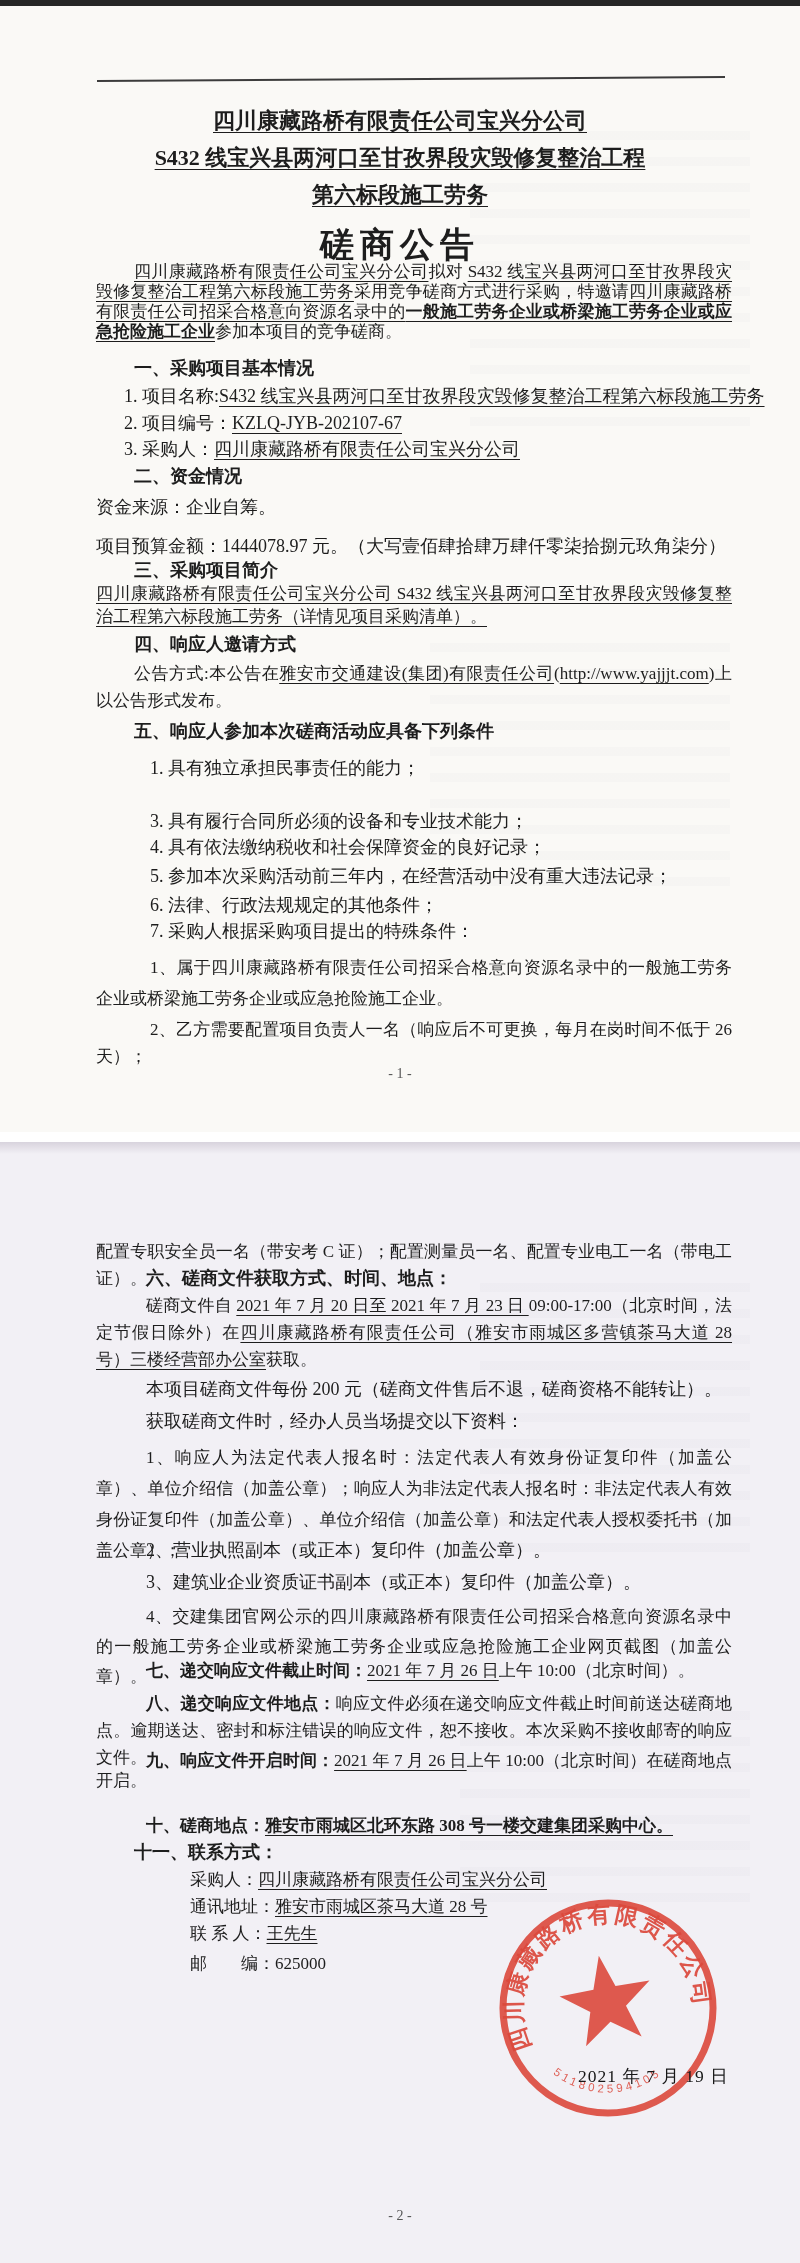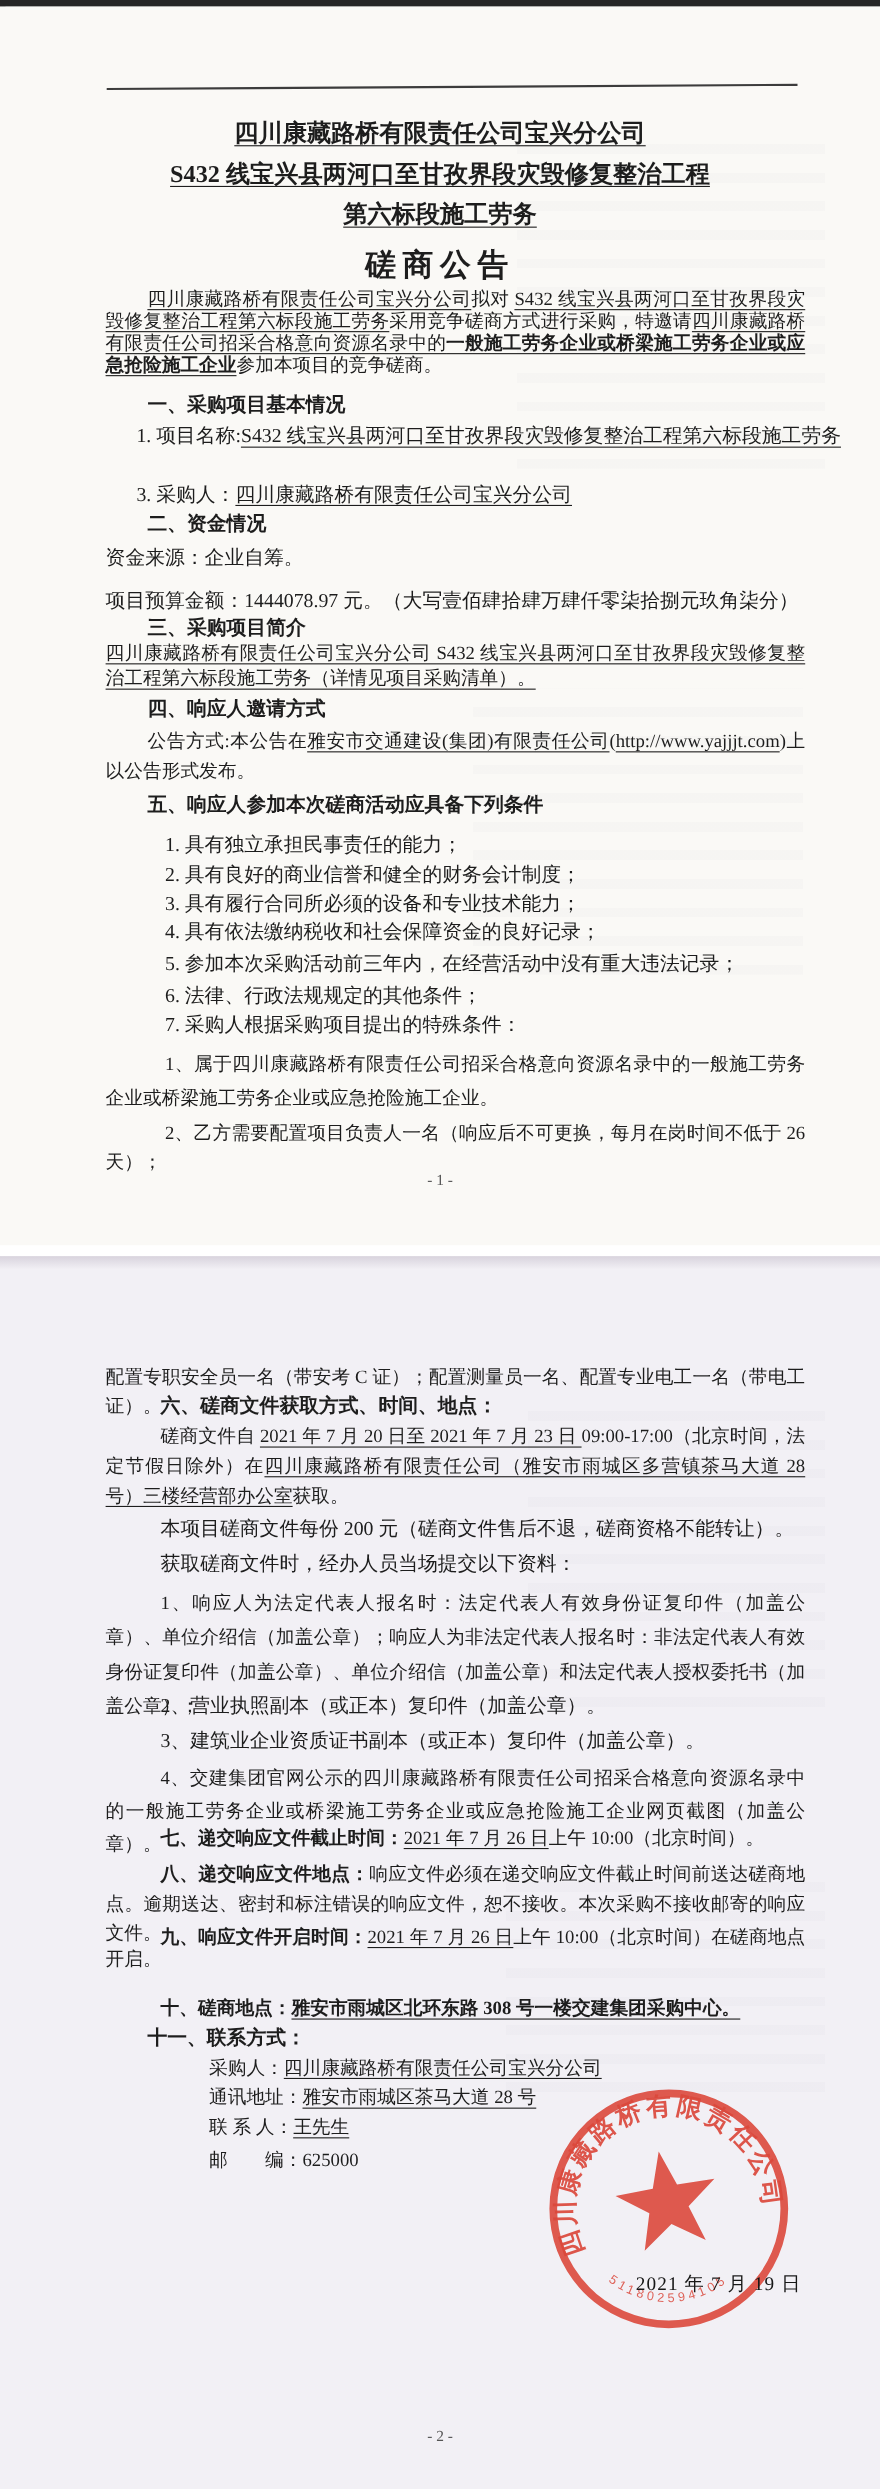--- a/index.html
+++ b/index.html
@@ -19,21 +19,21 @@
   .blk{position:absolute;left:96px;width:636px;font-size:17px;text-align:justify;}
   .line{position:absolute;left:96px;width:636px;font-size:18px;white-space:nowrap;}
   .lh23{line-height:23px;} .lh24{line-height:20px;} .lh27{line-height:27px;}
   .lh30{line-height:30px;} .lh31{line-height:31px;}
   .b{font-weight:bold;}
   .u{text-decoration:underline;text-underline-offset:4px;text-decoration-thickness:1.2px;}
   .h{font-weight:bold;}
   .center{left:0;width:800px;text-align:center;}
   .title-rule{position:absolute;left:97px;top:72px;width:628px;height:2px;background:#3c3c3c;transform:rotate(-0.35deg);}
   .doc-title{font-size:22px;font-weight:bold;line-height:37px;}
-  .notice-type{font-size:28px;font-weight:bold;letter-spacing:6px;}
+  .notice-type{font-size:34px;font-weight:bold;letter-spacing:6px;}
   .ind38{text-indent:38px;} .ind50{text-indent:50px;} .ind54{text-indent:54px;}
   .pl28{padding-left:28px;} .pl38{padding-left:38px;} .pl54{padding-left:54px;}
   .footer{position:absolute;font-size:14px;color:#555;}
   .contact-row{position:absolute;left:190px;width:520px;font-size:17px;white-space:nowrap;}
   .ghost{position:absolute;opacity:.55;pointer-events:none;
     background:repeating-linear-gradient(0deg,rgba(110,110,135,.05) 0 9px,transparent 9px 26px);}
   .seal-wrap{position:absolute;left:490px;top:748px;width:236px;height:236px;opacity:.92;}
   .seal-date{position:absolute;left:578px;top:922px;width:210px;font-size:17.5px;color:#171717;letter-spacing:1px;}
 </style>
 </head>
@@ -53,36 +53,36 @@
     <div class="doc-title"><span class="u">第六标段施工劳务</span></div>
   </div>
 
   <div class="abs center notice-type" style="top:216px;">磋商公告</div>
 
   <div class="blk lh24 ind38" style="top:256px;"><span class="u">四川康藏路桥有限责任公司宝兴分公司</span><span>拟对 </span><span class="u">S432 线宝兴县两河口至甘孜界段灾毁修复整治工程第六标段施工劳务</span><span>采用竞争磋商方式进行采购，特邀请</span><span class="u">四川康藏路桥有限责任公司招采合格意向资源名录中的</span><span class="b u">一般施工劳务企业或桥梁施工劳务企业或应急抢险施工企业</span><span>参加本项目的竞争磋商。</span></div>
 
   <div class="line h pl38" style="top:350px;">一、采购项目基本情况</div>
 
   <div class="line pl28" style="top:378px;"><span>1. 项目名称:</span><span class="u">S432 线宝兴县两河口至甘孜界段灾毁修复整治工程第六标段施工劳务</span></div>
+  <div class="line pl28" style="top:405px;"><span>2. 项目编号：</span><span class="u">KZLQ-JYB-202107-67</span></div>
   <div class="line pl28" style="top:431px;"><span>3. 采购人：</span><span class="u">四川康藏路桥有限责任公司宝兴分公司</span></div>
 
   <div class="line h pl38" style="top:458px;">二、资金情况</div>
   <div class="line" style="top:489px;">资金来源：企业自筹。</div>
   <div class="line" style="top:528px;">项目预算金额：1444078.97 元。（大写壹佰肆拾肆万肆仟零柒拾捌元玖角柒分）</div>
 
   <div class="line h pl38" style="top:552px;">三、采购项目简介</div>
   <div class="blk lh23" style="top:576px;"><span class="u">四川康藏路桥有限责任公司宝兴分公司 S432 线宝兴县两河口至甘孜界段灾毁修复整治工程第六标段施工劳务（详情见项目采购清单）。</span></div>
 
   <div class="line h pl38" style="top:626px;">四、响应人邀请方式</div>
   <div class="blk lh27 ind38" style="top:654px;"><span>公告方式:本公告在</span><span class="u">雅安市交通建设(集团)有限责任公司</span><span>(</span><span class="u">http://www.yajjjt.com</span><span>)上以公告形式发布。</span></div>
 
   <div class="line h pl38" style="top:713px;">五、响应人参加本次磋商活动应具备下列条件</div>
 
   <div class="line pl54" style="top:750px;">1. 具有独立承担民事责任的能力；</div>
-  <div class="line pl54" style="top:777px;">2. 具有良好的商业信誉和健全的财务会计制度；</div>
   <div class="line pl54" style="top:803px;">3. 具有履行合同所必须的设备和专业技术能力；</div>
   <div class="line pl54" style="top:829px;">4. 具有依法缴纳税收和社会保障资金的良好记录；</div>
   <div class="line pl54" style="top:858px;">5. 参加本次采购活动前三年内，在经营活动中没有重大违法记录；</div>
   <div class="line pl54" style="top:887px;">6. 法律、行政法规规定的其他条件；</div>
   <div class="line pl54" style="top:913px;">7. 采购人根据采购项目提出的特殊条件：</div>
 
   <div class="blk lh31 ind54" style="top:946px;">1、属于四川康藏路桥有限责任公司招采合格意向资源名录中的一般施工劳务企业或桥梁施工劳务企业或应急抢险施工企业。</div>
   <div class="blk lh27 ind54" style="top:1010px;">2、乙方需要配置项目负责人一名（响应后不可更换，每月在岗时间不低于 26 天）；</div>
 
   <div class="footer center abs" style="top:1060px;">- 1 -</div>

